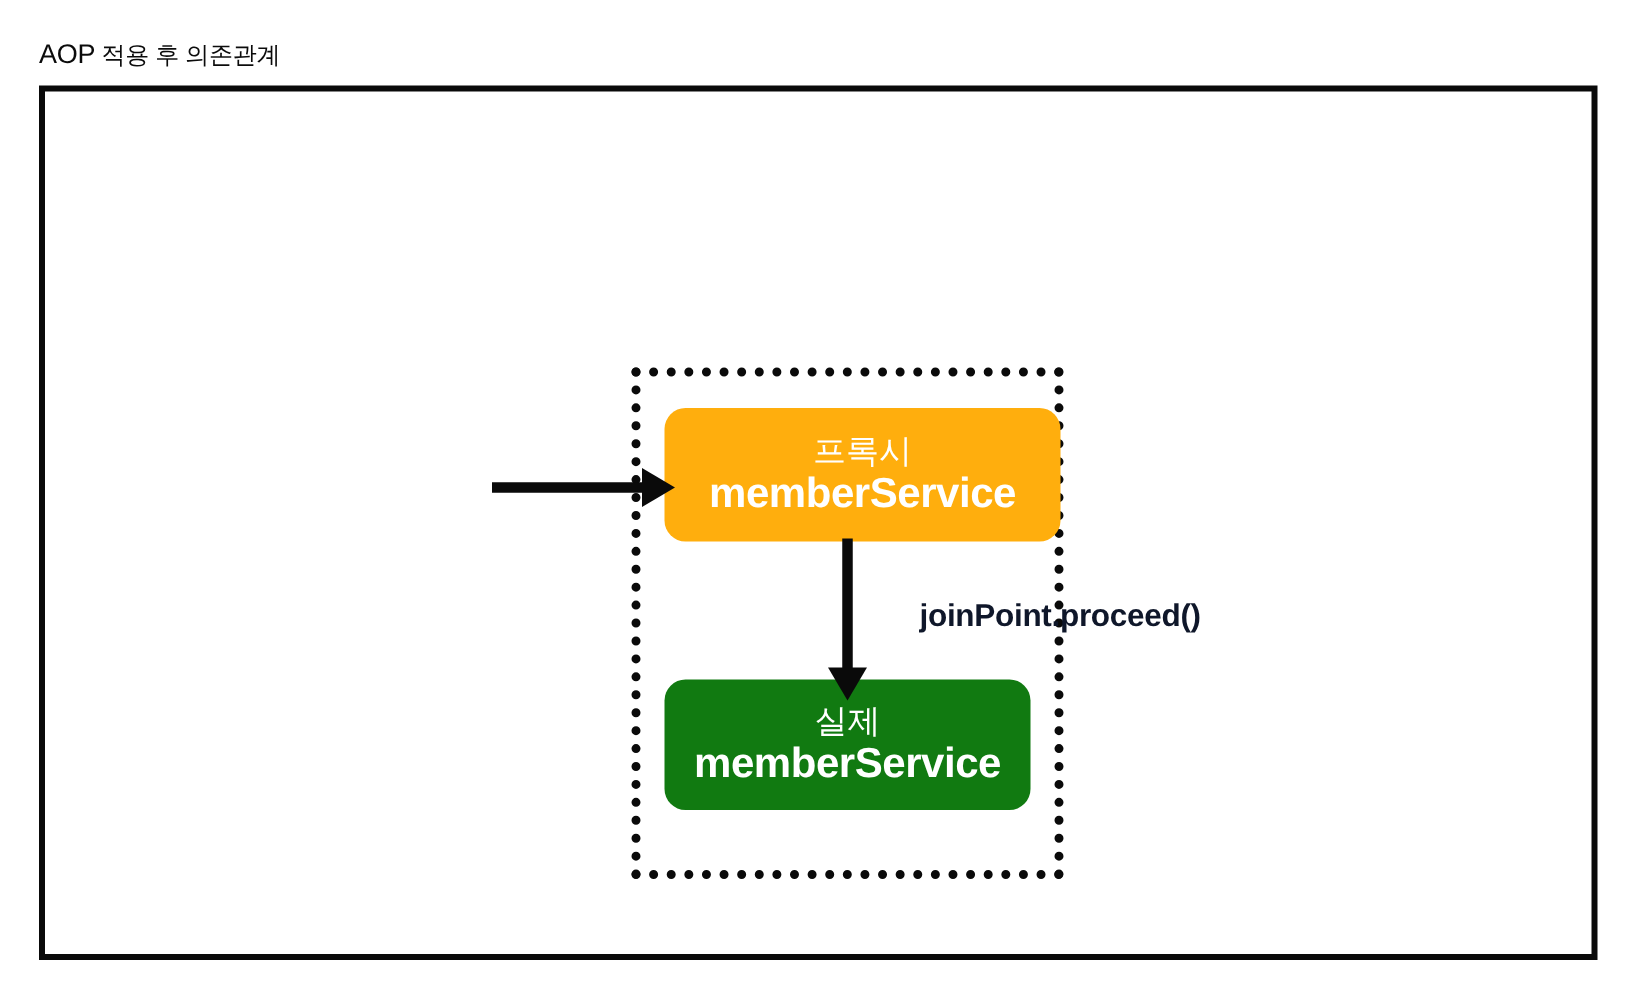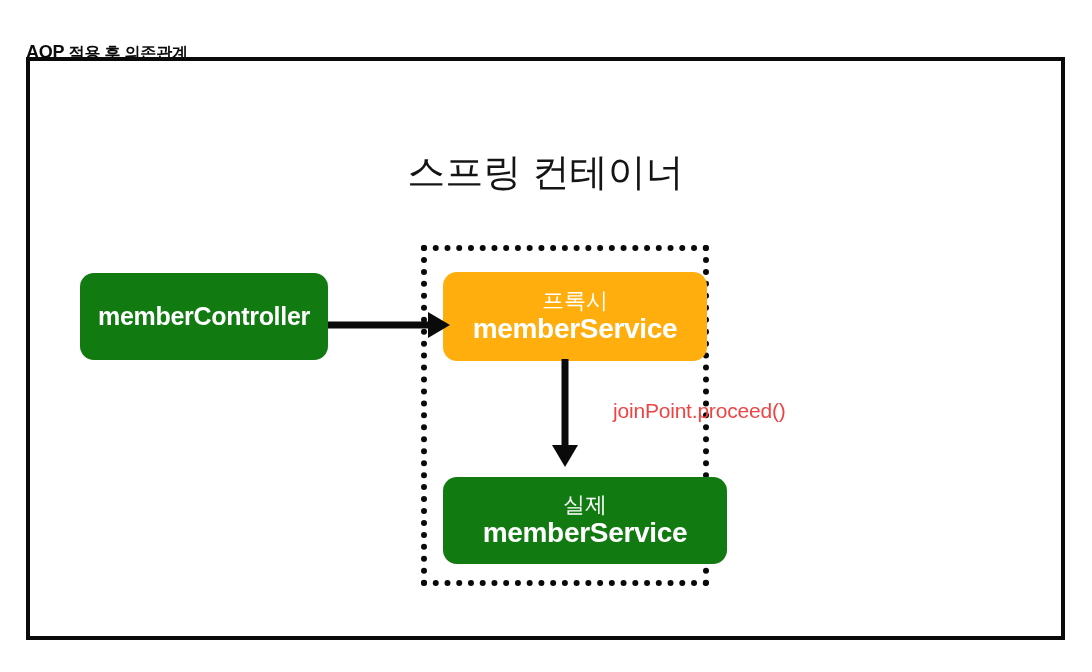--- a/index.html
+++ b/index.html
@@ -11,23 +11,23 @@
     width: 1092px;
     height: 672px;
     font-family: "Liberation Sans", sans-serif;
     position: relative;
     overflow: hidden;
   }
 
   #caption {
     position: absolute;
     left: 26px;
-    top: 42px;
+    top: 26px;
     font-size: 17px;
-    font-weight: bold;
+    font-weight: normal;
     color: #0b0b0b;
     letter-spacing: -0.2px;
     white-space: nowrap;
   }
   #caption .cap-latin { font-size: 18px; }
   #caption .cap-ko { font-size: 16px; }
 
   #container-frame {
     position: absolute;
     left: 26px;
@@ -95,22 +95,22 @@
   #node-proxy-member-service {
     left: 413px;
     top: 211px;
     width: 264px;
     height: 89px;
     background: #ffae0d;
   }
 
   #node-real-member-service {
     left: 413px;
-    top: 416px;
-    width: 284px;
+    top: 392px;
+    width: 244px;
     height: 87px;
     background: #117a11;
   }
 
   #arrow-controller-to-proxy {
     position: absolute;
     left: 298px;
     top: 248px;
     width: 122px;
     height: 32px;
@@ -124,42 +124,38 @@
     width: 46px;
     height: 108px;
     overflow: visible;
   }
 
   #joinpoint-label {
     position: absolute;
     left: 583px;
     top: 338px;
     font-size: 21px;
-    font-weight: normal;
-    color: #ef4444;
+    font-weight: bold;
+    color: #0f172a;
     letter-spacing: -0.2px;
     white-space: nowrap;
   }
 </style>
 </head>
 <body>
 
 <div id="caption">
   <span class="cap-latin">AOP</span><span class="cap-ko"> 적용 후 의존관계</span>
 </div>
 
 <div id="container-frame">
 
-  <div id="container-title">스프링 컨테이너</div>
 
   <div id="proxy-group"></div>
 
-  <div class="node single" id="node-member-controller">
-    <span class="en-line">memberController</span>
-  </div>
 
   <div class="node" id="node-proxy-member-service">
     <span class="ko-line">프록시</span>
     <span class="en-line">memberService</span>
   </div>
 
   <div class="node" id="node-real-member-service">
     <span class="ko-line">실제</span>
     <span class="en-line">memberService</span>
   </div>

